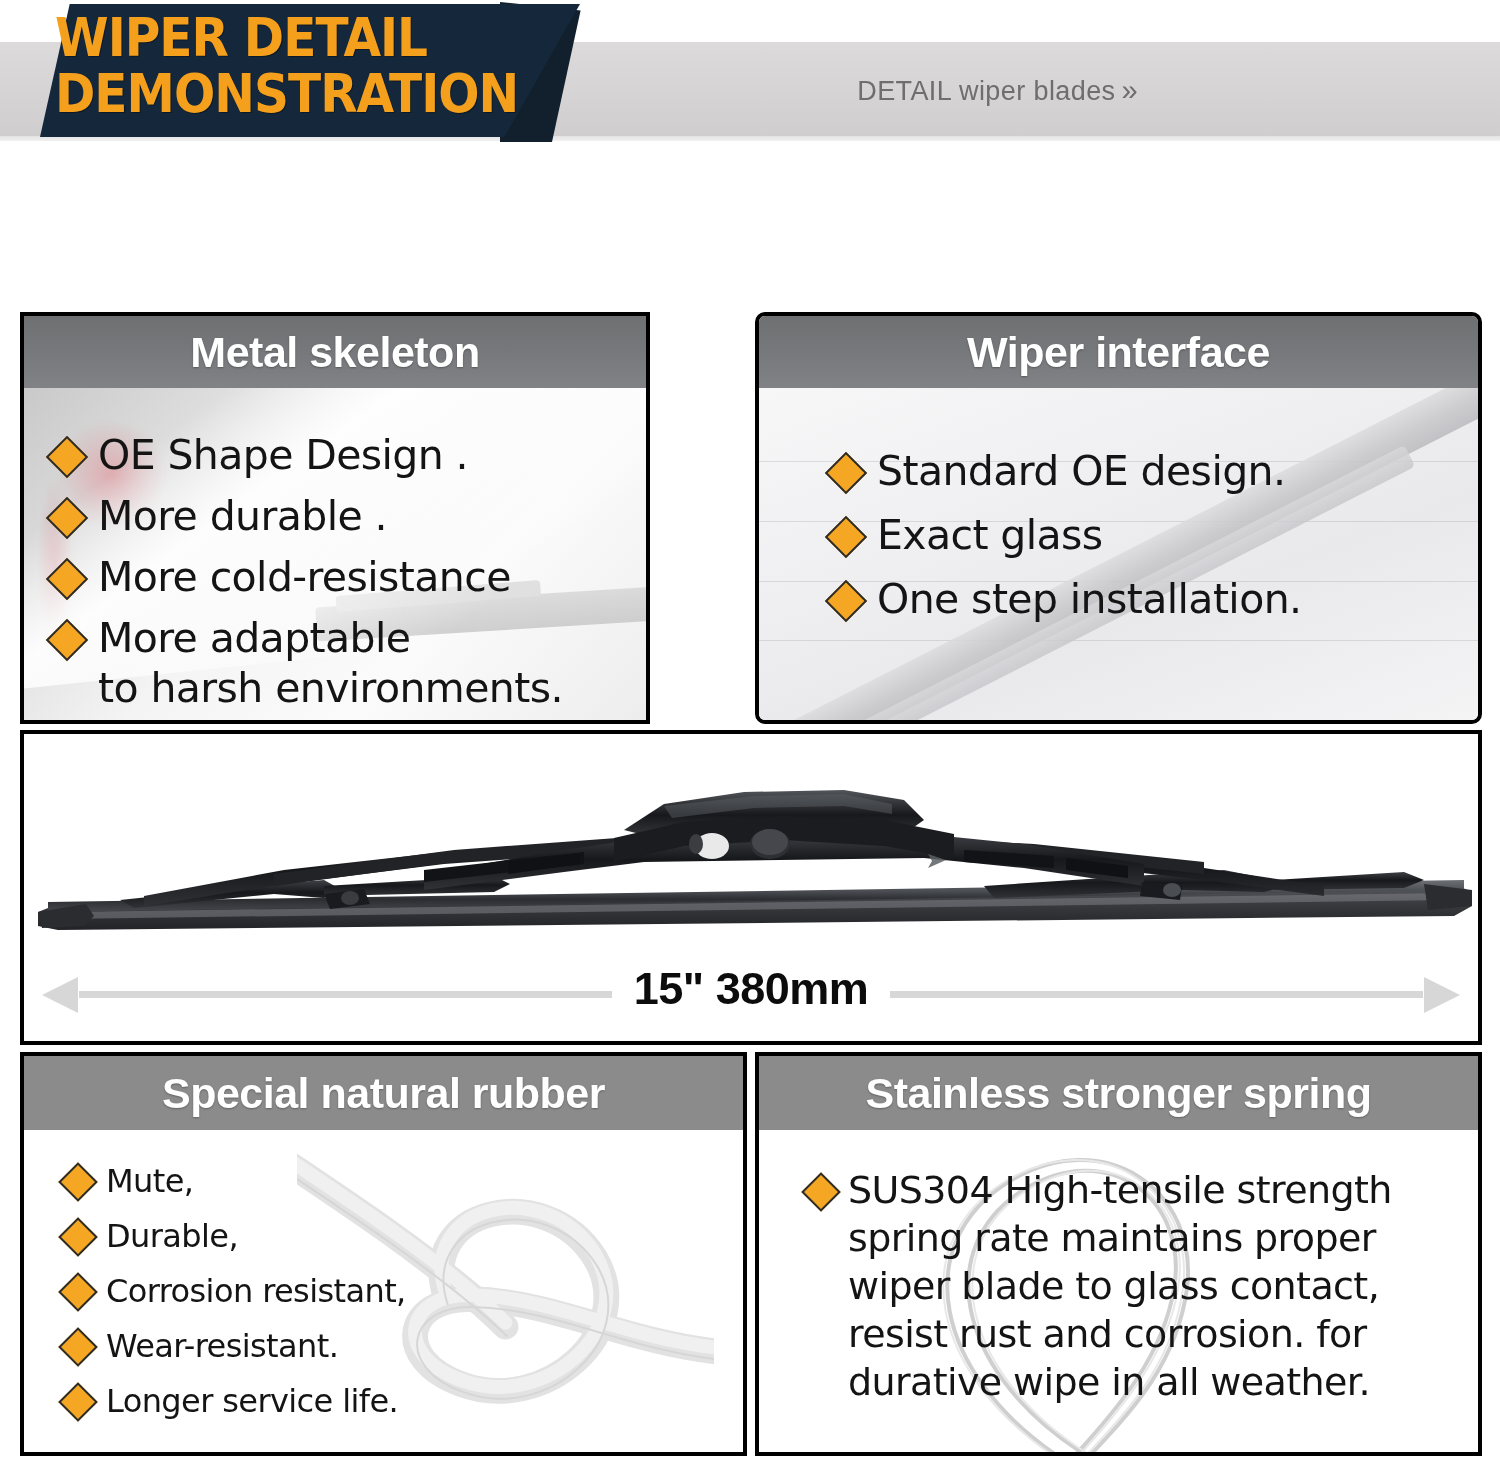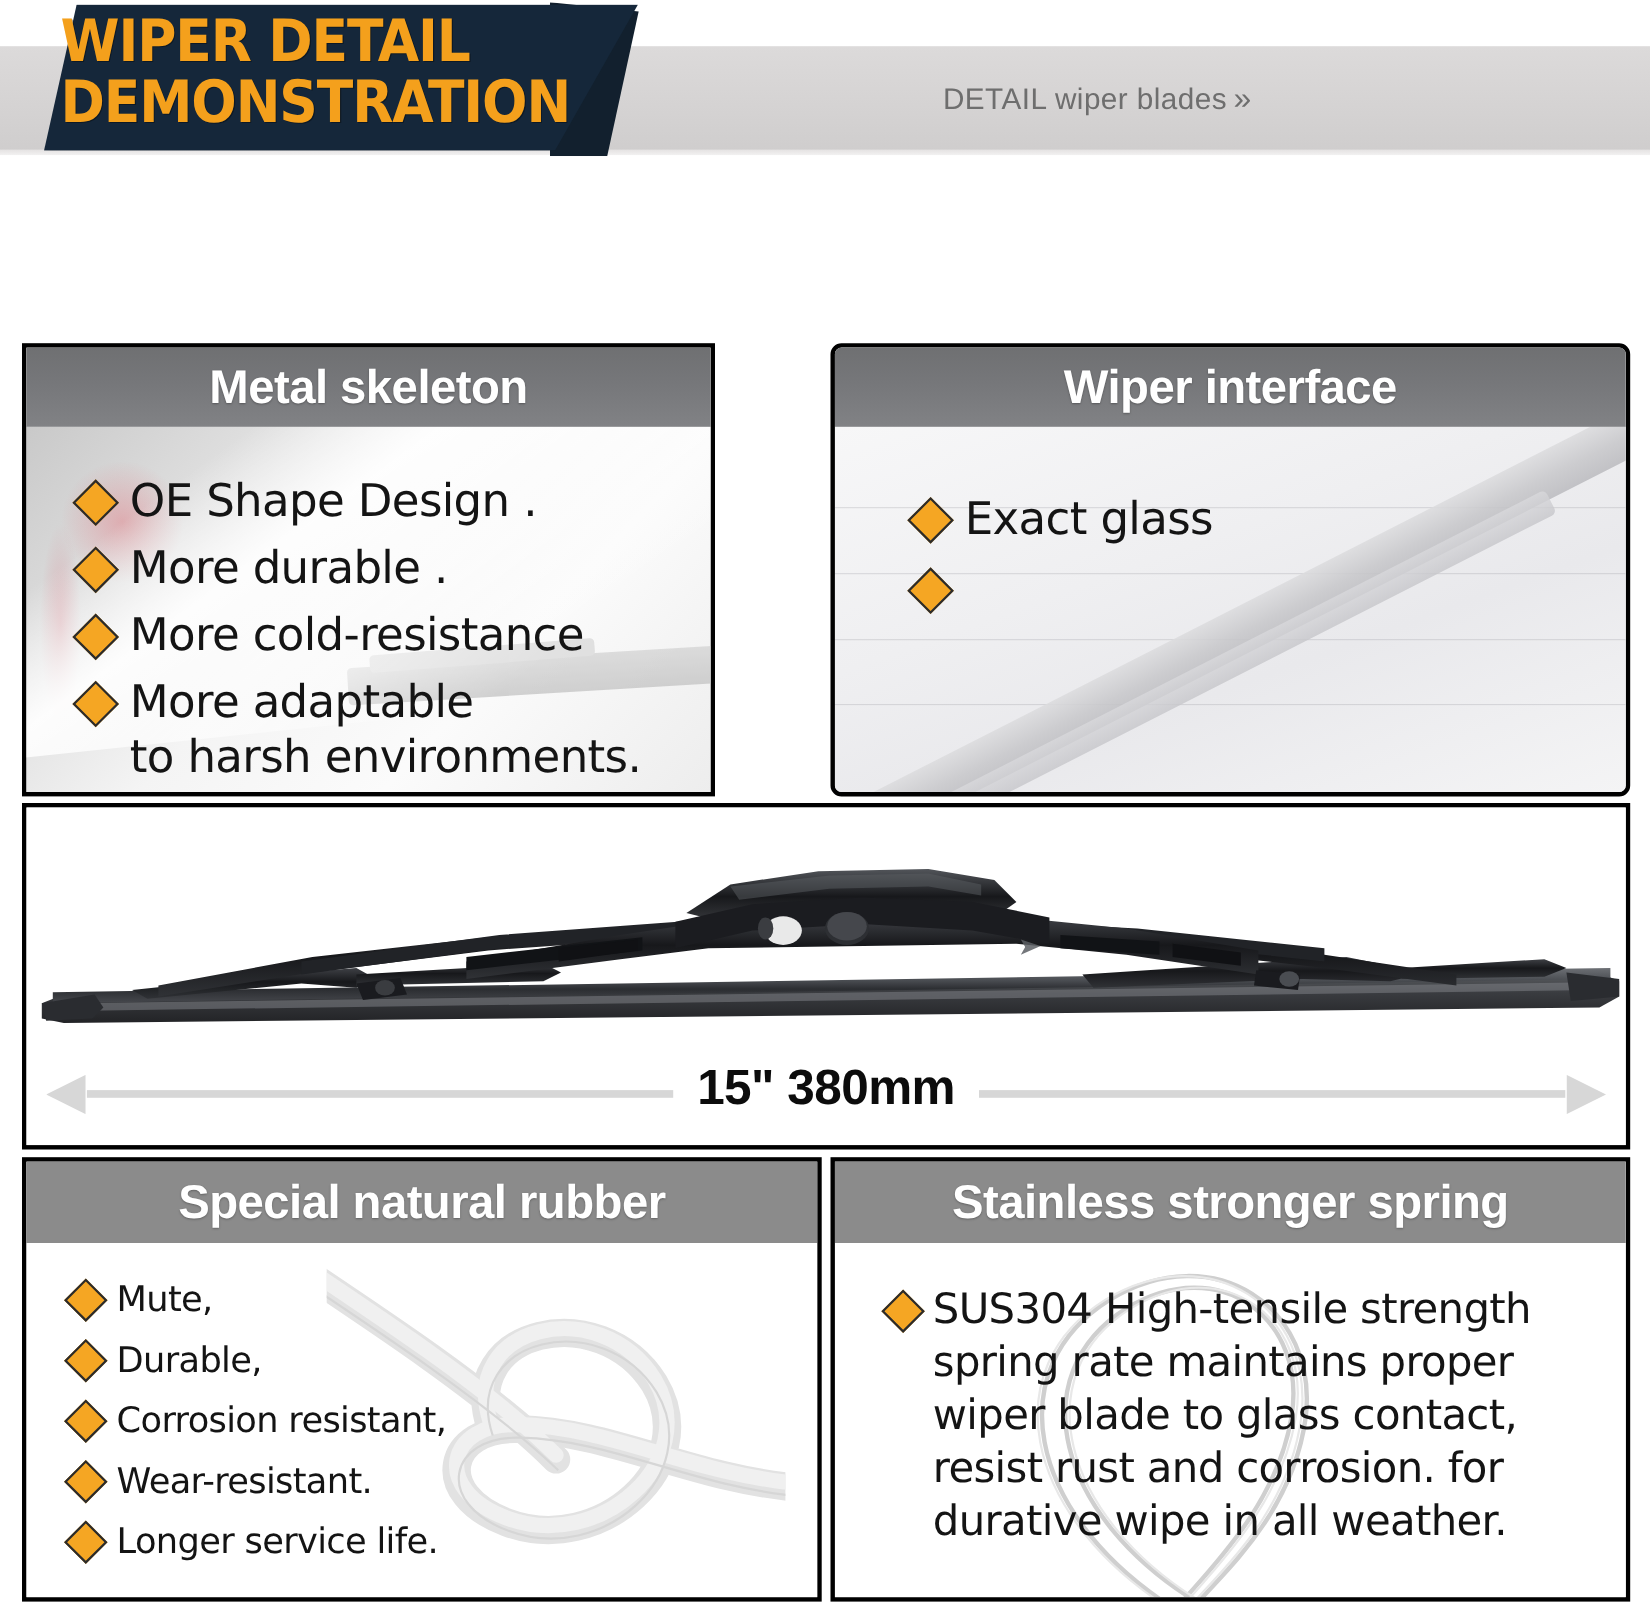--- a/index.html
+++ b/index.html
@@ -130,21 +130,21 @@
     background:#F5A623;border:2px solid #2b2b2b;
     transform:rotate(45deg);box-sizing:border-box;
   }
   .txt{
     color:#141414;font-size:40px;line-height:49px;
     font-family:"DejaVu Sans","Liberation Sans",sans-serif;
     letter-spacing:-.6px;
   }
   .txt .sub{display:block;}
 
-  .p-tl .list{padding-top:42px;padding-left:48px;}
+  .p-tl .list{padding-top:42px;padding-left:28px;}
   .p-tl .txt{font-size:41px;line-height:50px;}
   .p-tl .li{margin-bottom:11px;}
 
   .p-tr .list{padding-top:58px;padding-left:72px;}
   .p-tr .txt{font-size:41px;line-height:50px;}
   .p-tr .li{margin-bottom:14px;}
 
   .p-bl .list{padding-top:28px;padding-left:40px;}
   .p-bl .txt{font-size:32px;line-height:46px;}
   .p-bl .li{margin-bottom:9px;}
@@ -240,24 +240,29 @@
         <div class="line" style="top:22%"></div>
         <div class="line" style="top:40%"></div>
         <div class="line" style="top:58%"></div>
         <div class="line" style="top:76%"></div>
         <div class="blade"></div>
         <div class="arm"></div>
       </div>
       <div class="list">
         <div class="li">
           <span class="dia"></span>
+          <span class="txt">Standard OE design.</span>
+        </div>
+        <div class="li">
+          <span class="dia"></span>
           <span class="txt">Exact glass</span>
         </div>
         <div class="li">
           <span class="dia"></span>
+          <span class="txt">One step installation.</span>
         </div>
       </div>
     </div>
   </div>
 
   <div class="panel p-mid">
     <div class="mid-body">
 
       <div class="blade-photo">
         <svg viewBox="0 0 1454 215" width="100%" height="100%" preserveAspectRatio="none">

